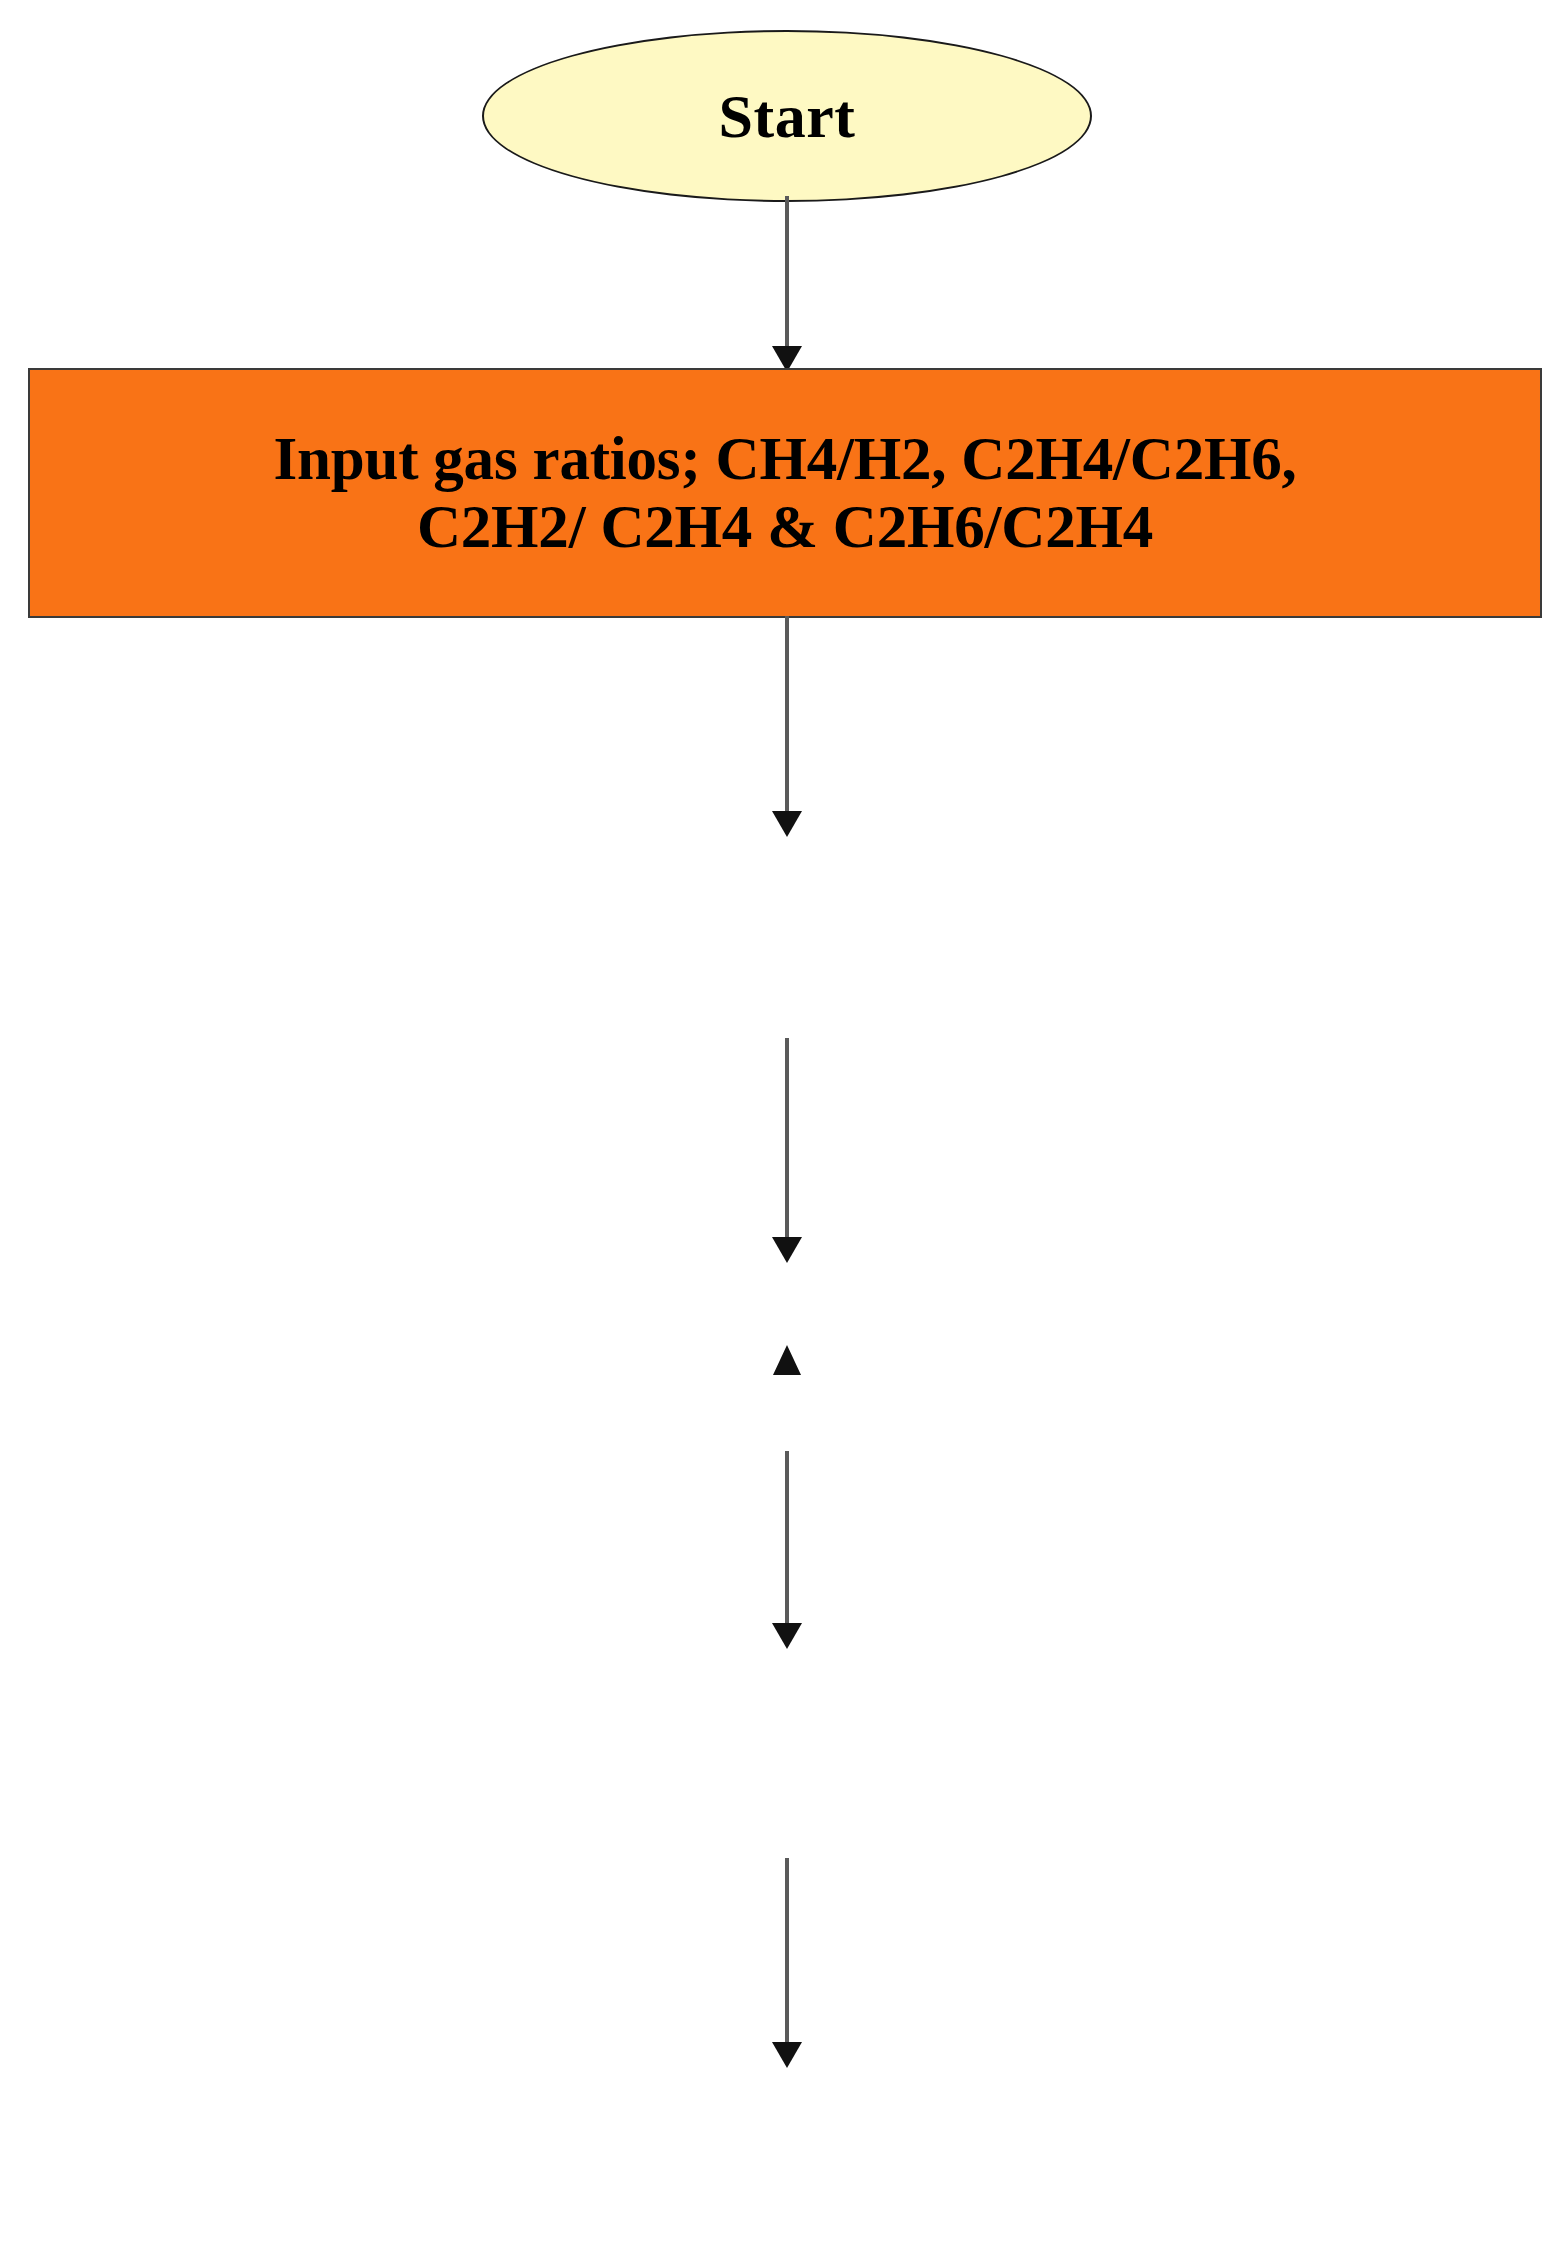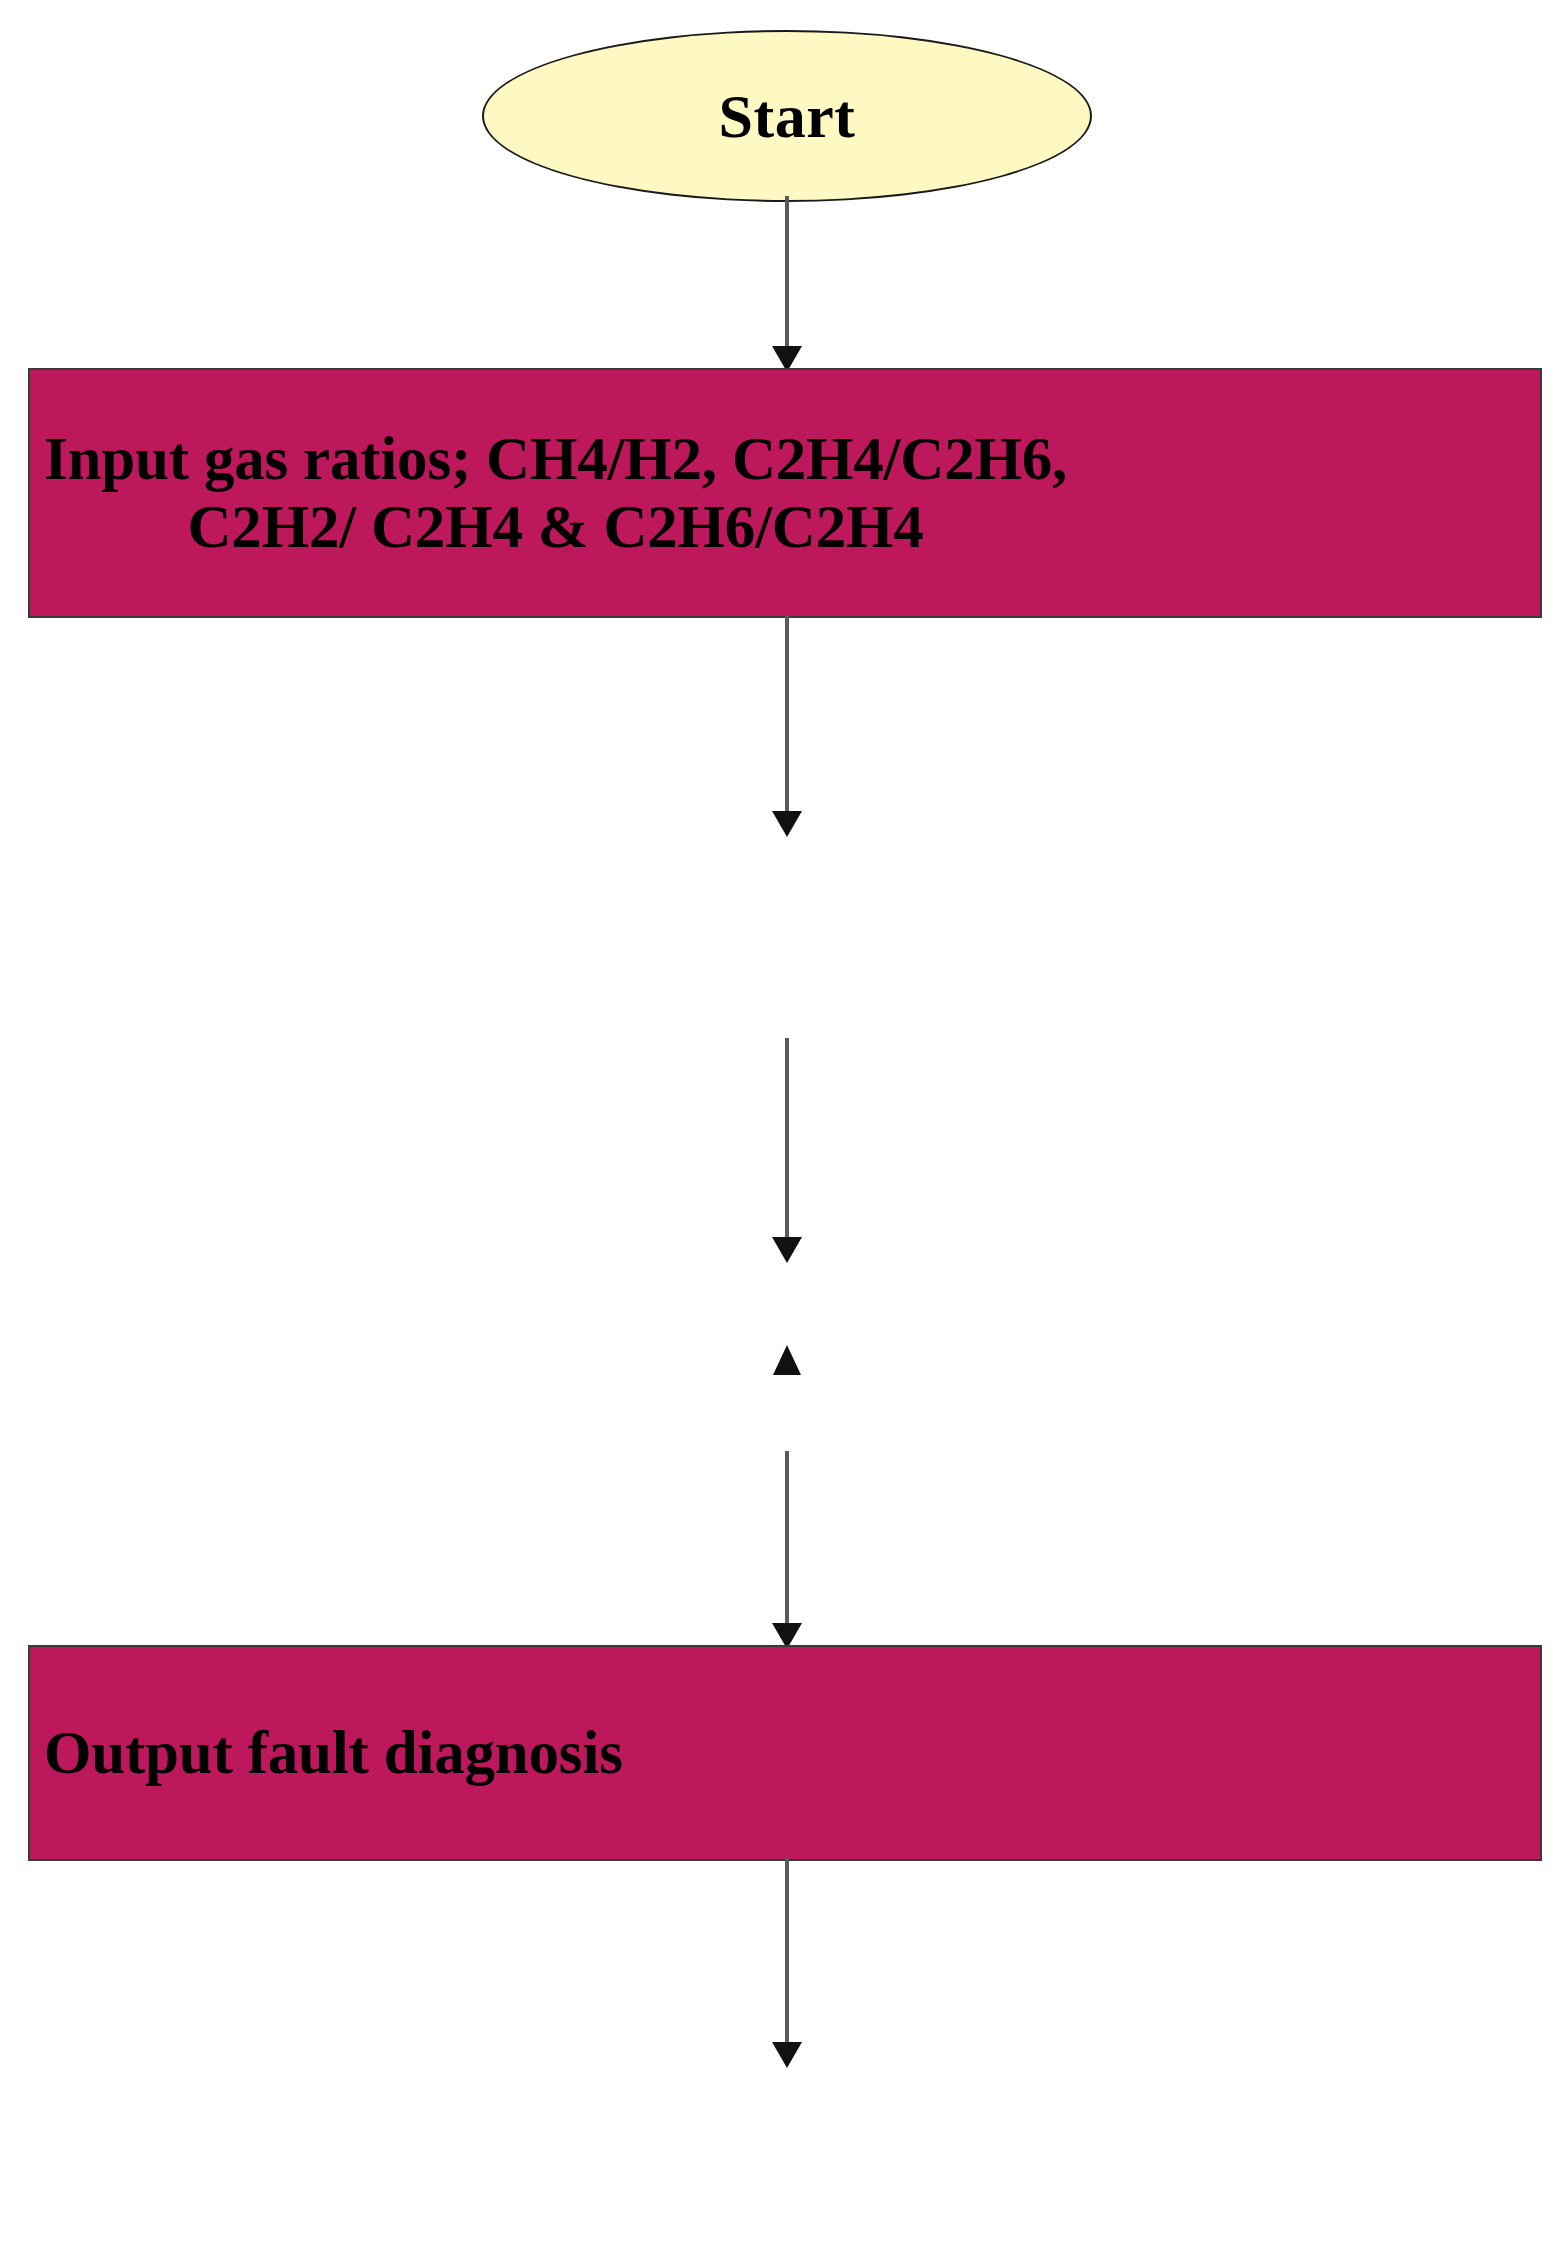--- a/index.html
+++ b/index.html
@@ -37,25 +37,25 @@
     letter-spacing: 0.5px;
   }
 
   #node-start { left: 482px; top: 30px;   width: 610px; height: 172px; }
   #node-end   { left: 480px; top: 2064px; width: 626px; height: 188px; }
 
   
   .process {
     position: absolute;
     border: 2.5px solid #3a3a3a;
-    background: #be185d;
+    background: #f97316;
     box-sizing: border-box;
     display: flex;
     align-items: center;
-    justify-content: flex-start;
+    justify-content: center;
     text-align: center;
   }
   .process .label {
     font-weight: bold;
     font-size: 61px;
     line-height: 1.12;
     color: #000000;
     padding: 0 14px;
     white-space: pre-line;
     letter-spacing: -0.2px;
@@ -140,23 +140,20 @@
     <div class="head" style="top:199px"></div>
   </div>
 
   <div id="artifact-arrowhead"></div>
 
   <div class="connector" id="arrow-determine-output">
     <div class="stem" style="height:172px"></div>
     <div class="head" style="top:172px"></div>
   </div>
 
-  <div class="process" id="node-output">
-    <span class="label">Output fault diagnosis</span>
-  </div>
 
   <div class="connector" id="arrow-output-end">
     <div class="stem" style="height:184px"></div>
     <div class="head" style="top:184px"></div>
   </div>
 
 
 </div>
 
 </body></html>

